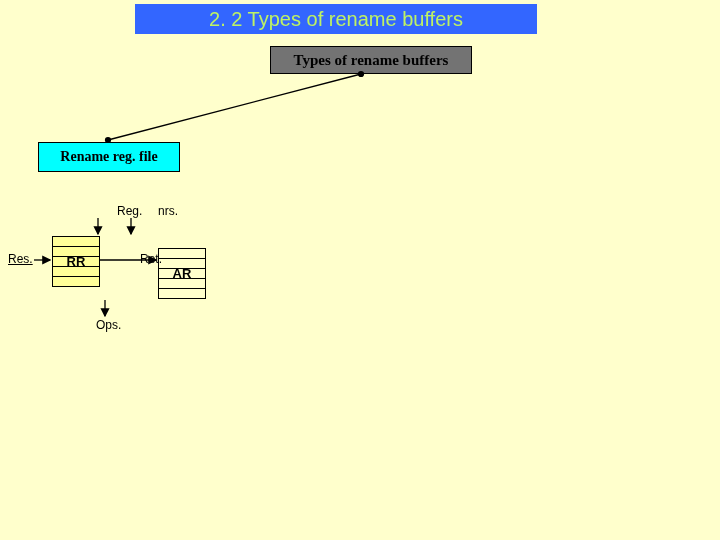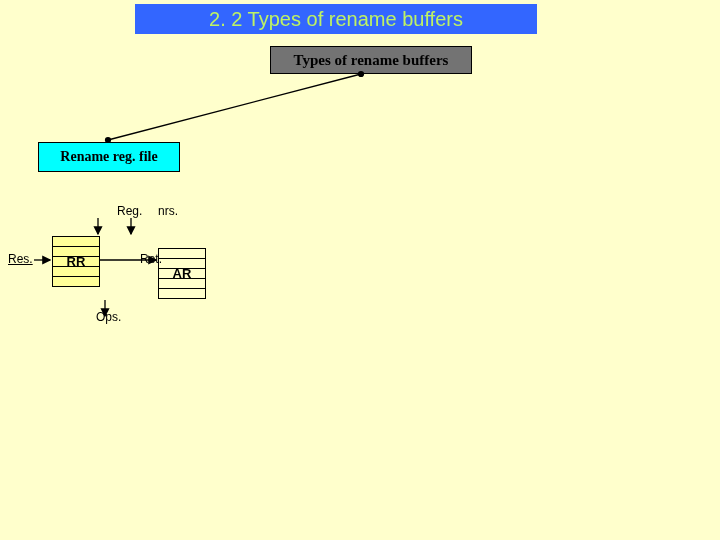--- a/index.html
+++ b/index.html
@@ -97,21 +97,21 @@
 <div class="title-bar">2. 2 Types of rename buffers</div>
 
 <div class="types-box">Types of rename buffers</div>
 
 <div class="rename-box">Rename reg. file</div>
 
 <div class="label" style="left:85px; top:204px;margin-left:32px;">Reg.</div>
 <div class="label" style="left:122px; top:204px;padding-left:36px;">nrs.</div>
 <div class="label" style="left:8px; top:252px;text-decoration:underline;">Res.</div>
 <div class="label" style="left:140px; top:252px;">Ret.</div>
-<div class="label" style="left:96px; top:310px;">Ops.</div>
+<div class="label" style="left:96px; top:318px;">Ops.</div>
 
 <div class="table" style="left:52px; top:236px; width:46px; background:#ffff99;">
   <div class="tab-label">RR</div>
   <div class="row"></div>
   <div class="row"></div>
   <div class="row"></div>
   <div class="row"></div>
   <div class="row"></div>
 </div>
 

